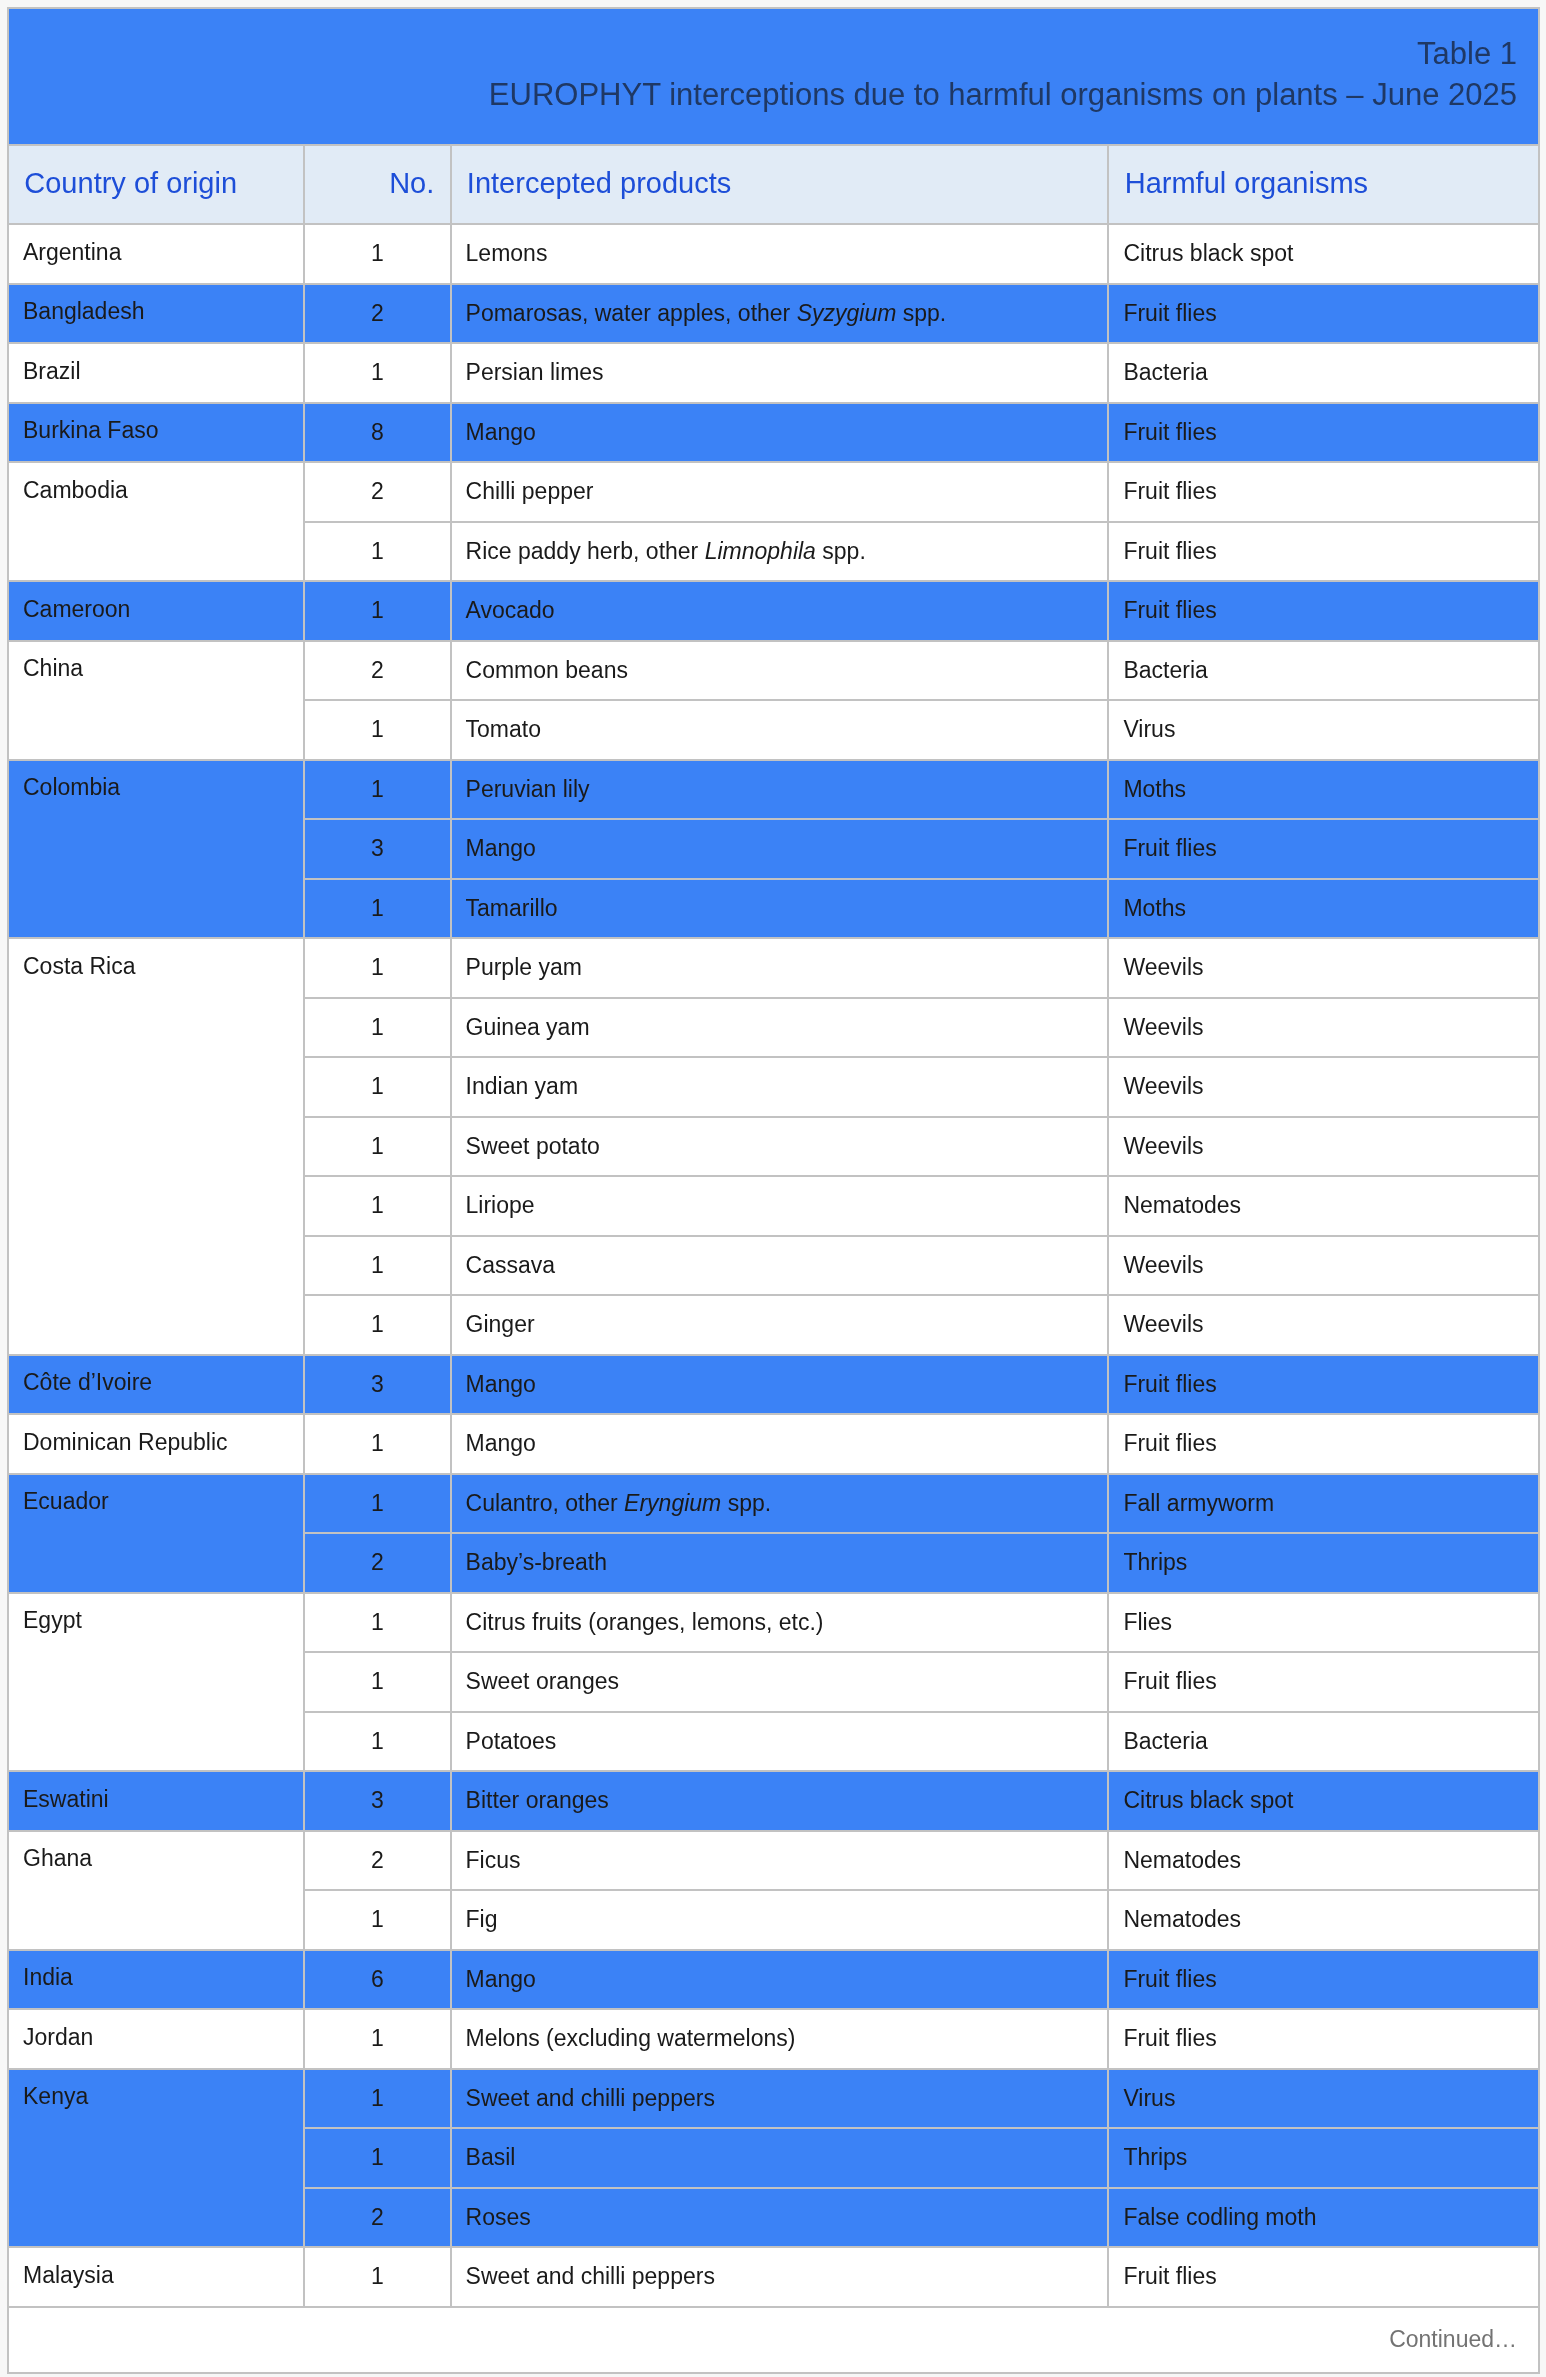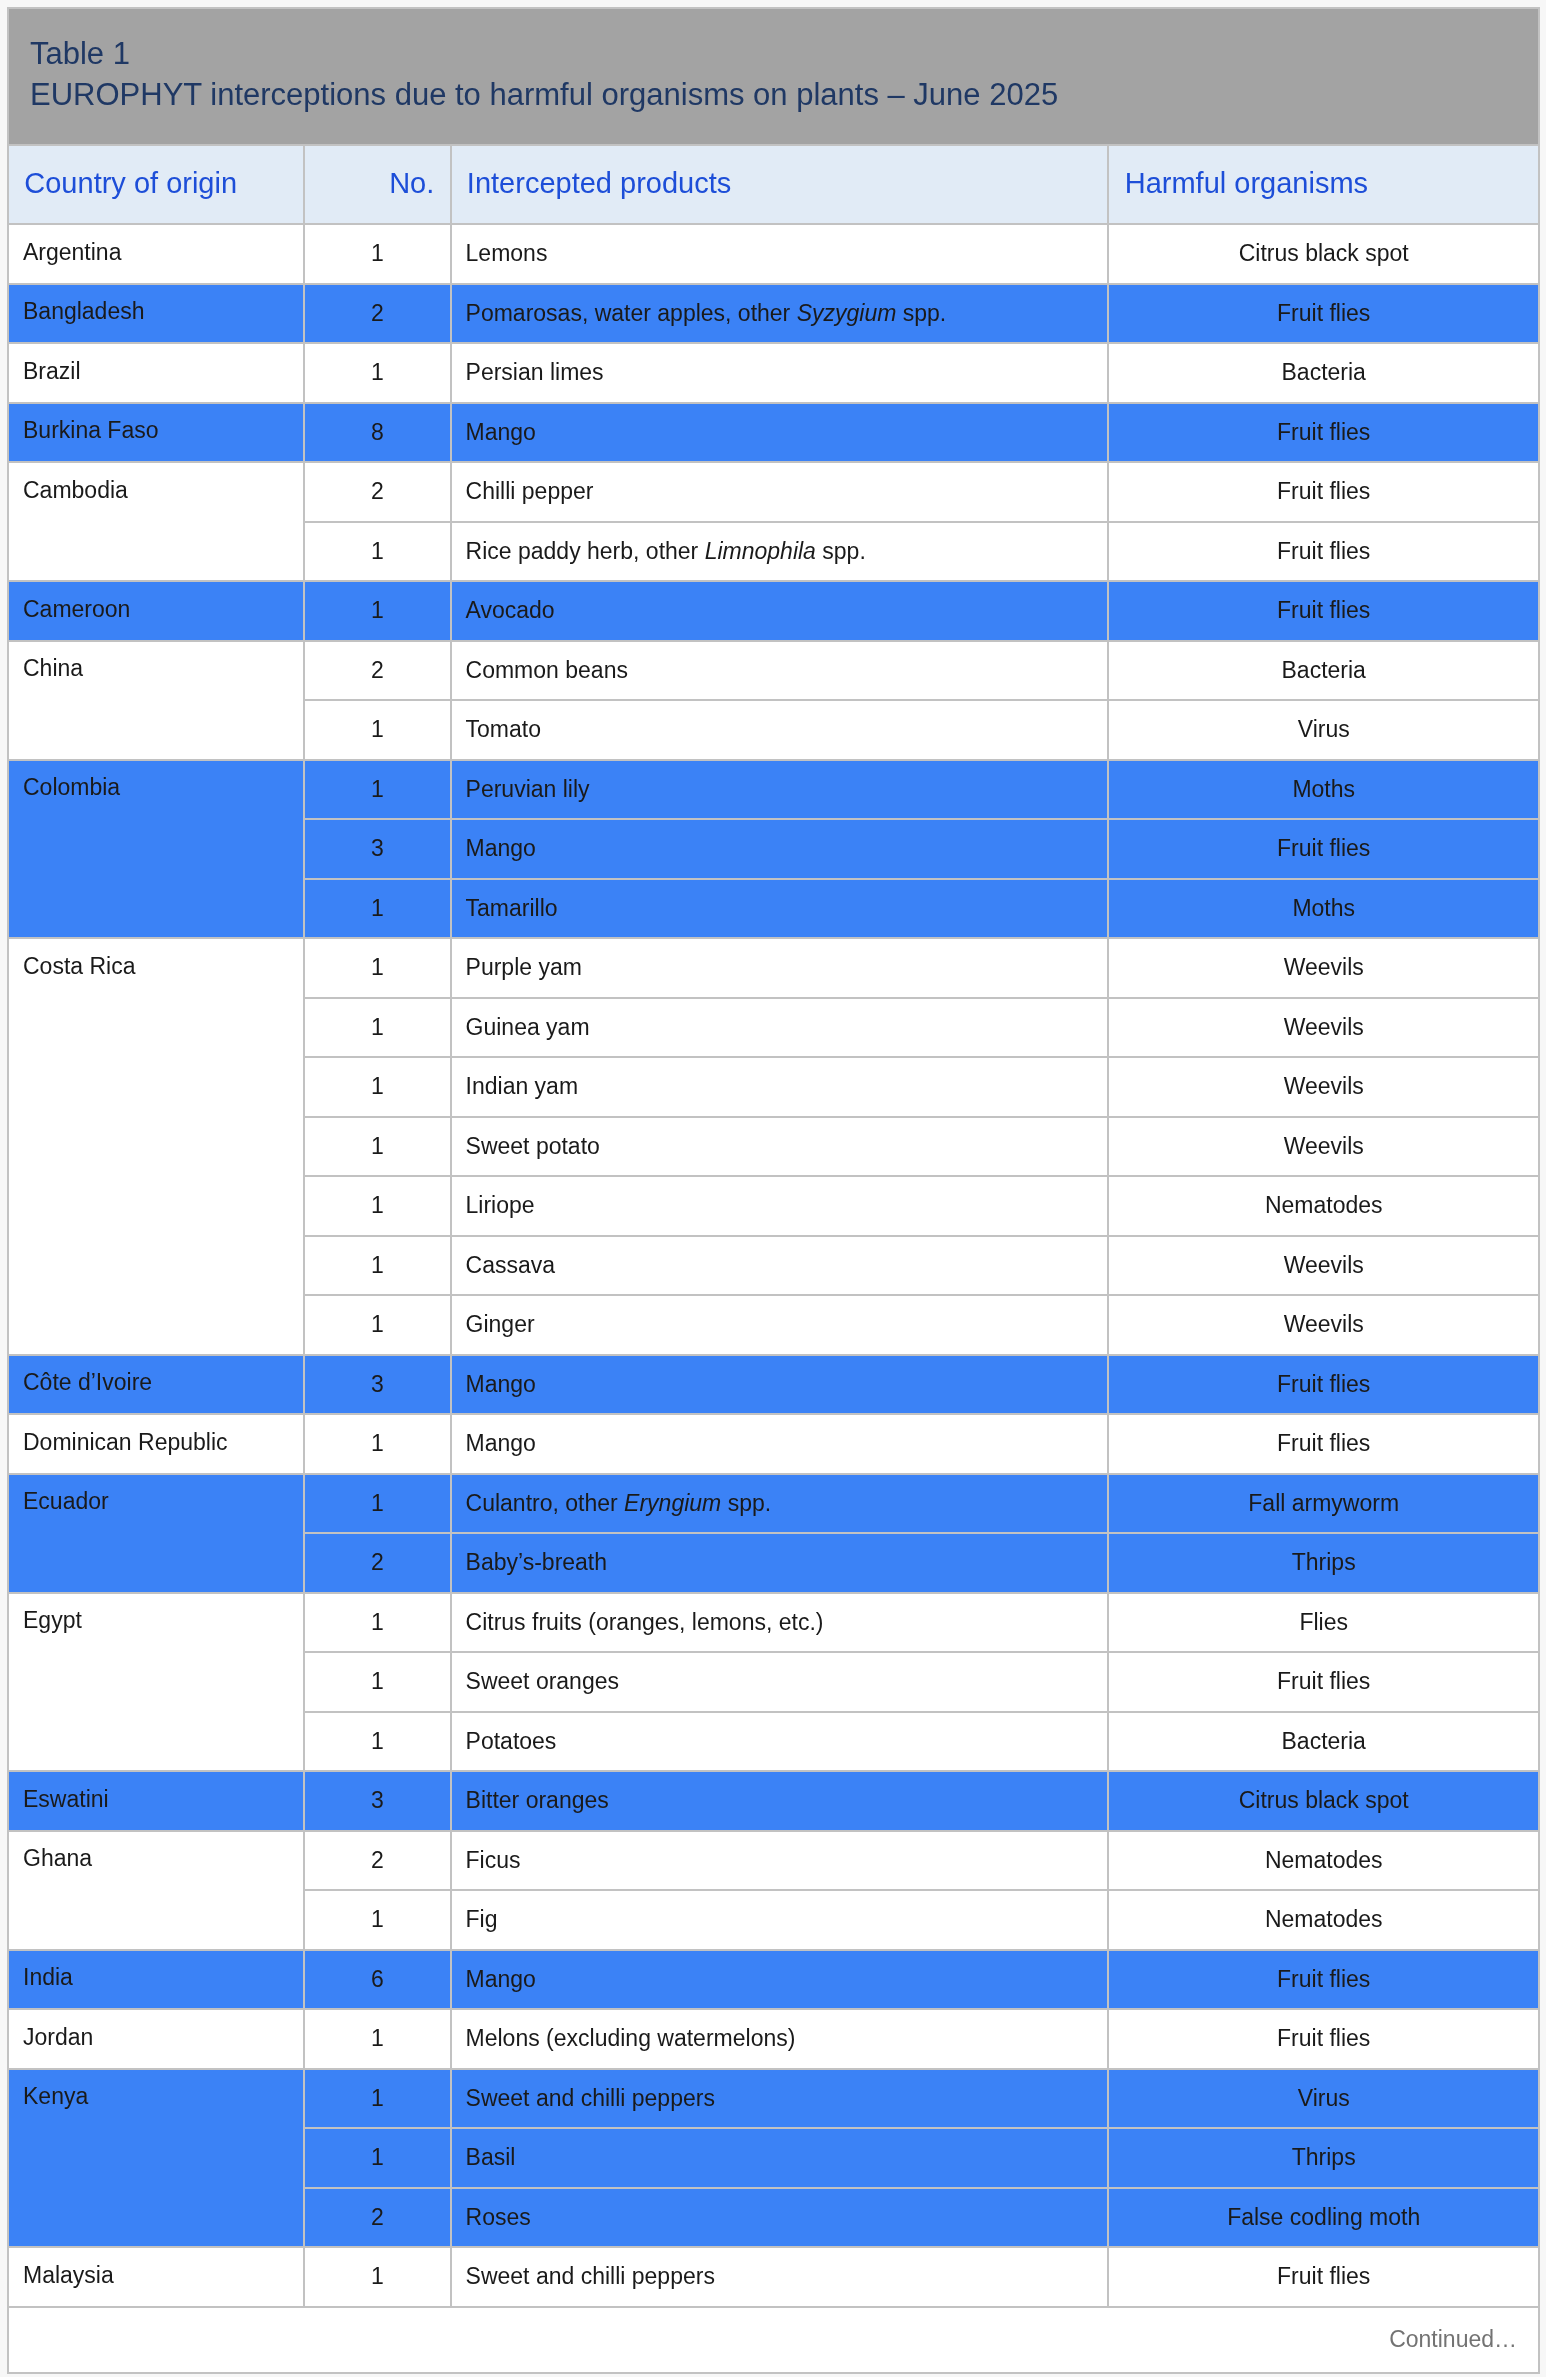--- a/index.html
+++ b/index.html
@@ -31,22 +31,22 @@
   }
 
   
   col.c-country { width: 295px; }
   col.c-no      { width: 146px; }
   col.c-prod    { width: 657px; }
   col.c-org     { width: 429px; }
 
   
   tr.title-row > td {
-    background: #a3a3a3;
-    text-align: left;
+    background: #3b82f6;
+    text-align: right;
     color: #1f3864;
     padding: 25px 21px 28px 21px;
     border-bottom: 2.8px solid #c2c2c2;
   }
   .title-line-1 {
     font-size: 31px;
     line-height: 1.32;
     font-weight: 400;
   }
   .title-line-2 {
@@ -76,21 +76,21 @@
     font-size: 23px;
     color: #1a1a1a;
     vertical-align: middle;
     padding: 12.5px 14px 14px 14px;
     height: 31px;
     border-right: 2.8px solid #c2c2c2;
     border-bottom: 2.8px solid #c2c2c2;
     line-height: 1.25;
     overflow: hidden;
   }
-  td.cell.last-col { border-right: none; text-align: center; }
+  td.cell.last-col { border-right: none; }
   td.cell.c-num { text-align: center; }
   td.cell.c-country-cell { vertical-align: top; }
 
   tr.band-white > td.cell { background: #ffffff; }
   tr.band-grey  > td.cell { background: #3b82f6; }
 
   td.cell em { font-style: italic; }
 
   
   tr.continued-row > td {

